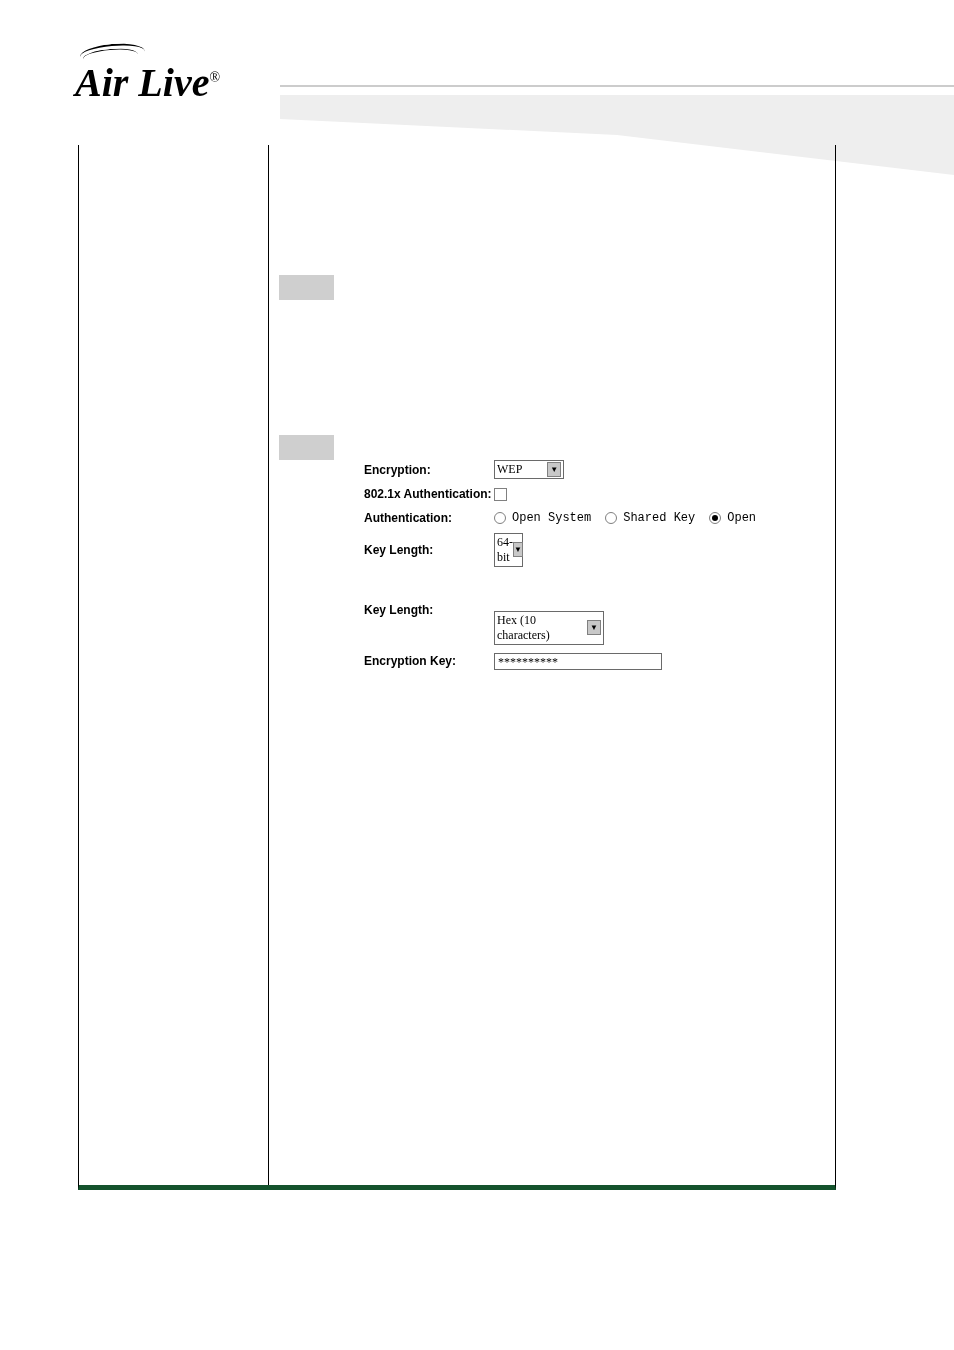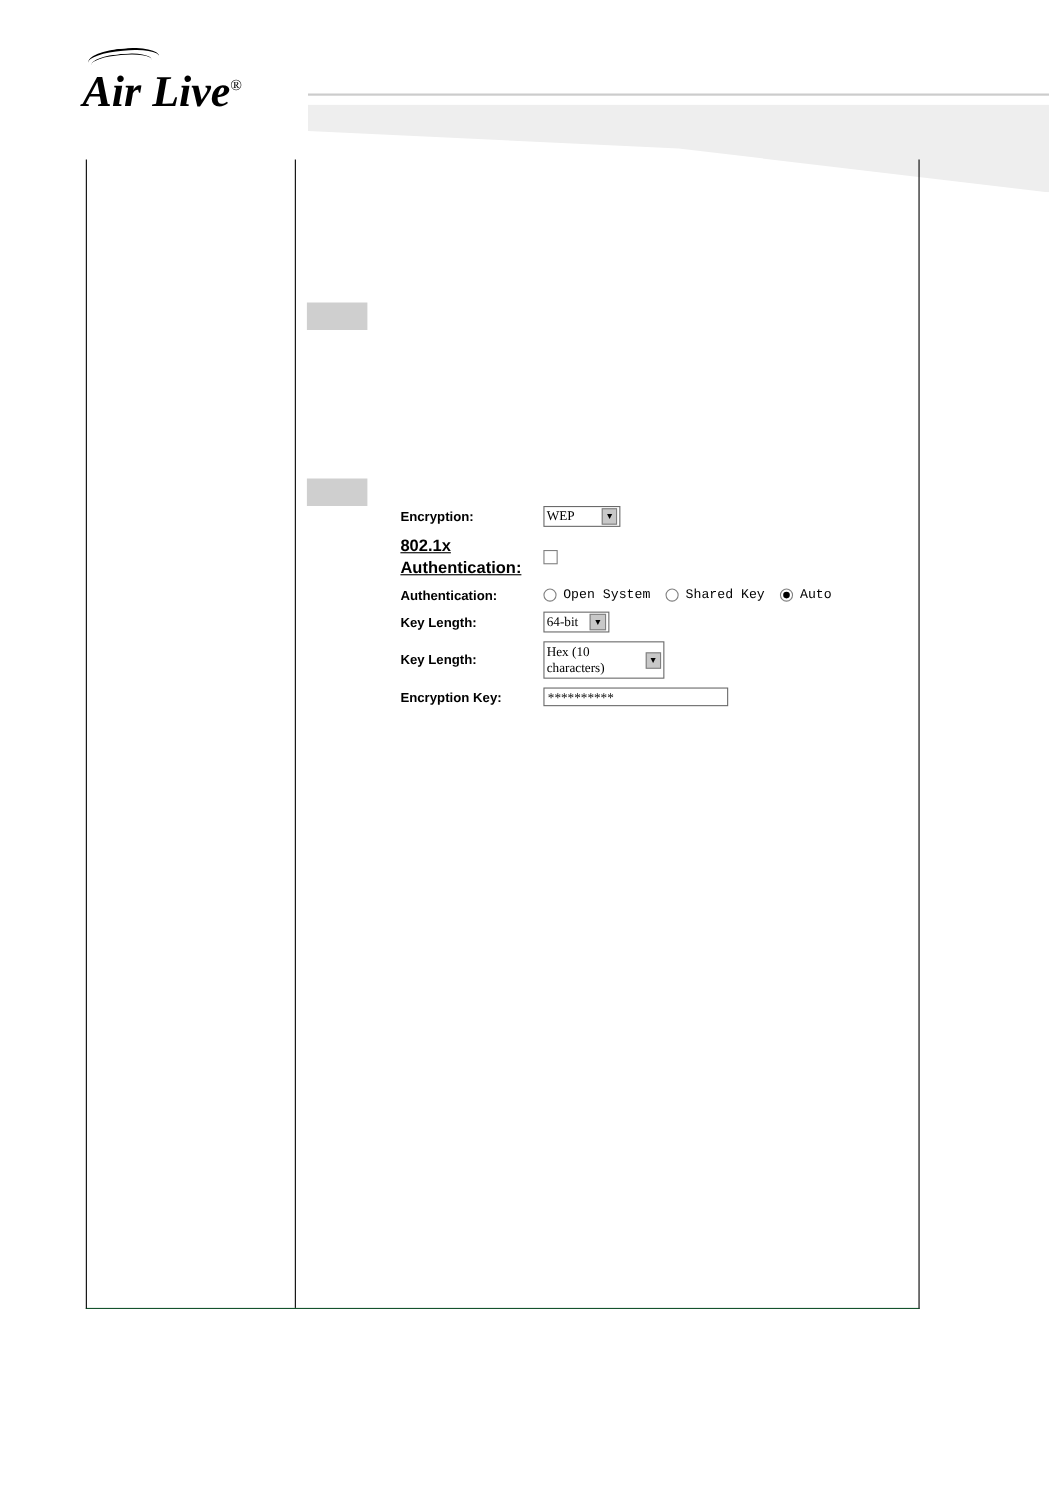--- a/index.html
+++ b/index.html
@@ -87,21 +87,21 @@
     }
     
     .content-area {
       position: absolute;
       top: 145px;
       left: 78px;
       right: 118px;
       bottom: 160px;
       border-left: 1px solid #000;
       border-right: 1px solid #000;
-      border-bottom: 1px solid #14532d;
+      border-bottom: 5px solid #14532d;
     }
     
     .content-divider {
       position: absolute;
       top: 0;
       left: 189px;
       bottom: 0;
       width: 1px;
       background: #000;
     }
@@ -147,23 +147,22 @@
     
     .form-label {
       font-weight: bold;
       width: 130px;
       font-size: 12px;
     }
     
     .form-label-multi {
       font-weight: bold;
       width: 130px;
-      font-size: 15px;
+      font-size: 12px;
       line-height: 1.3;
-      text-decoration: underline;
     }
     
     .form-control-area {
       display: flex;
       align-items: center;
       gap: 4px;
     }
     
     .select-box {
       border: 1px solid #6a6a6a;
@@ -175,25 +174,26 @@
       align-items: center;
       position: relative;
     }
     
     .select-box-wep {
       width: 70px;
       gap: 25px;
     }
     
     .select-box-64 {
-      width: 60px;
+      width: 29px;
     }
     
     .select-box-hex {
       width: 110px;
+      margin-top: 36px;
     }
     
     .dropdown-btn {
       width: 15px;
       height: 15px;
       background: #c8c8c8;
       border: 1px solid #808080;
       display: inline-flex;
       align-items: center;
       justify-content: center;
@@ -291,21 +291,21 @@
       </div>
 
       <div class="form-row">
         <div class="form-label">Authentication:</div>
         <div class="form-control-area">
           <span class="radio-btn"></span>
           <span class="radio-label">Open System</span>
           <span class="radio-btn"></span>
           <span class="radio-label">Shared Key</span>
           <span class="radio-btn selected"></span>
-          <span class="radio-label">Auto</span>
+          <span class="radio-label">Open</span>
         </div>
       </div>
 
       <div class="form-row">
         <div class="form-label">Key Length:</div>
         <div class="form-control-area">
           <div class="select-box select-box-64">
             <span>64-bit</span>
             <span class="dropdown-btn">▼</span>
           </div>

